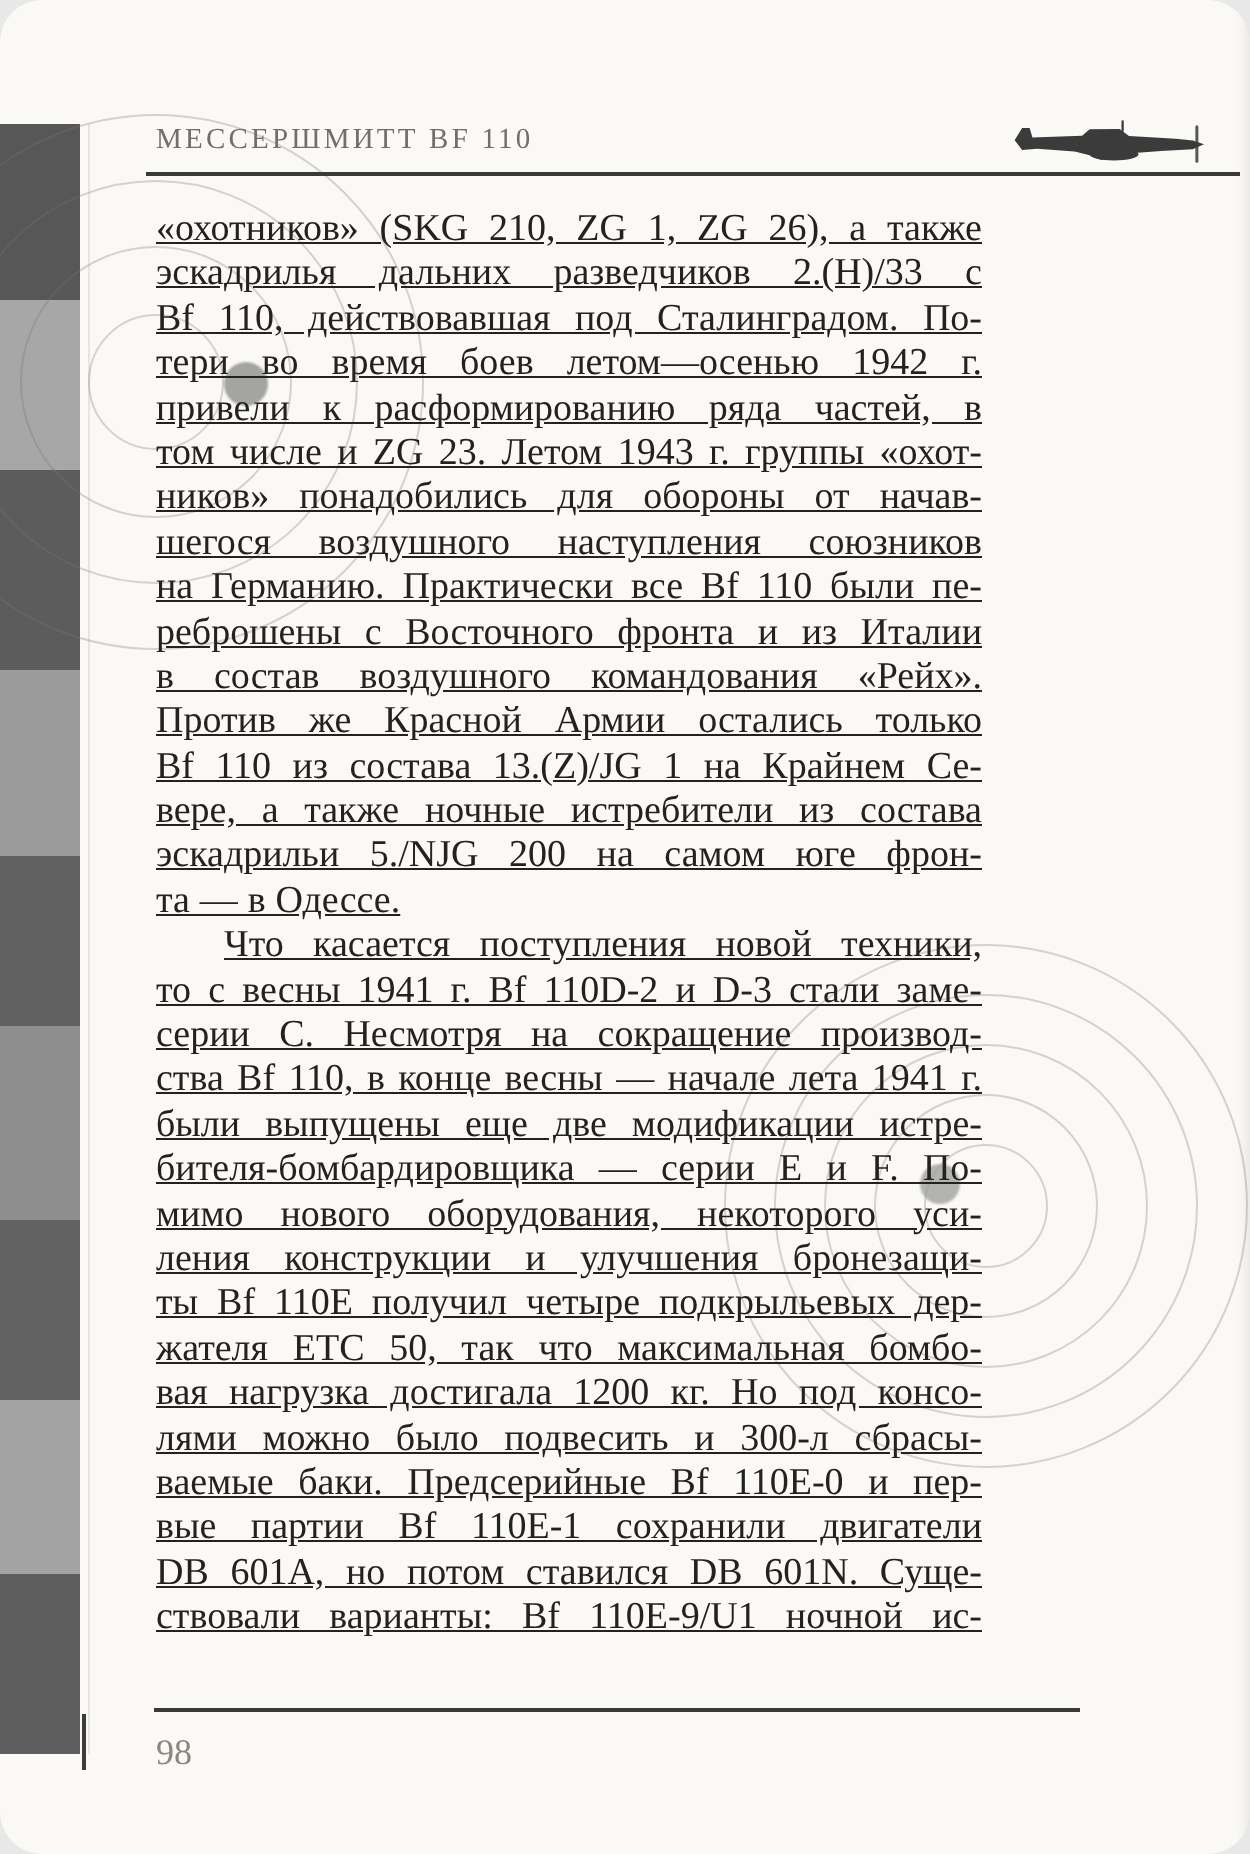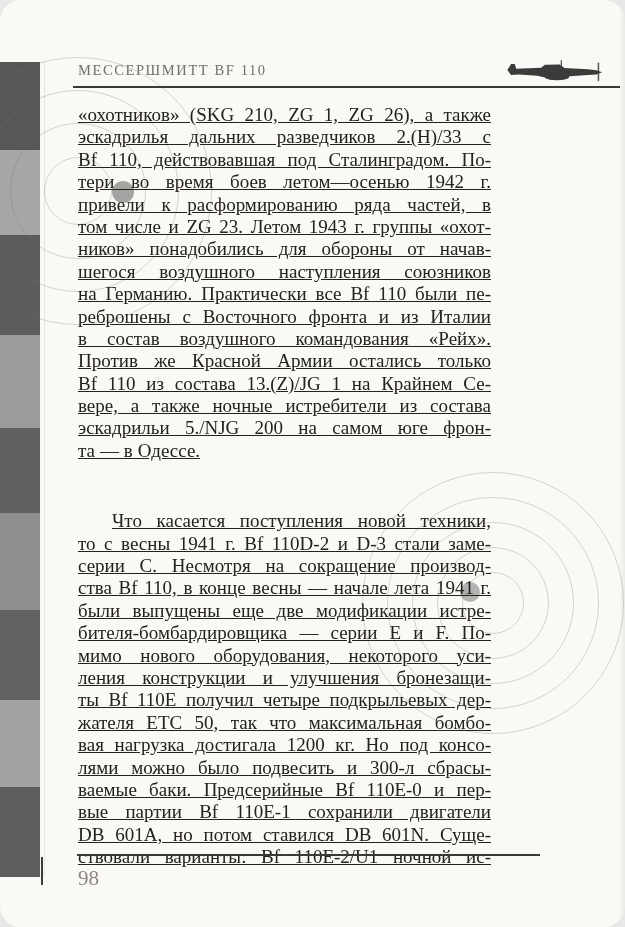--- a/index.html
+++ b/index.html
@@ -25,24 +25,24 @@
   .running-head{position:absolute;left:78px;top:62px;font-size:14.5px;letter-spacing:1.6px;
     color:var(--running-title,#716f6a);white-space:nowrap;}
   .header-rule{position:absolute;left:73px;top:86px;width:547px;height:2px;background:var(--rule,#3a3a3a);}
   .plane{position:absolute;left:504px;top:56px;width:106px;height:30px;}
   
   .body-text{position:absolute;left:78px;top:104px;width:413px;
     font-size:19px;line-height:22.4px;color:var(--text,#24221f);text-decoration:underline;}
   .body-text .line{height:22.4px;overflow:hidden;text-align:justify;text-align-last:justify;
     white-space:normal;word-spacing:0.2px;}
   .body-text .line.flush{text-align-last:left;}
-  .body-text .para.indent .line:first-child{text-indent:34px;margin-top:48px;}
+  .body-text .para.indent .line:first-child{text-indent:34px;}
   
   .footer-rule{position:absolute;left:77px;top:854px;width:463px;height:2px;background:var(--rule,#3a3a3a);}
-  .page-number{position:absolute;left:78px;top:866px;font-size:21px;color:var(--page-number,#8a8781);font-family:Liberation Serif, serif;}
+  .page-number{position:absolute;left:78px;top:866px;font-size:18px;color:var(--page-number,#8a8781);font-family:Liberation Serif, serif;}
 </style>
 </head>
 <body>
 
 <div class="page">
 
   <div class="edge-strip">
       <div style="height: 88px; background: rgb(87, 87, 87);"></div>
       <div style="height: 85px; background: rgb(167, 167, 167);"></div>
       <div style="height: 100px; background: rgb(92, 92, 92);"></div>
@@ -114,20 +114,20 @@
         <div class="line">бителя-бомбардировщика — серии Е и F. По-</div>
         <div class="line">мимо нового оборудования, некоторого уси-</div>
         <div class="line">ления конструкции и улучшения бронезащи-</div>
         <div class="line">ты Bf 110E получил четыре подкрыльевых дер-</div>
         <div class="line">жателя ETC 50, так что максимальная бомбо-</div>
         <div class="line">вая нагрузка достигала 1200 кг. Но под консо-</div>
         <div class="line">лями можно было подвесить и 300-л сбрасы-</div>
         <div class="line">ваемые баки. Предсерийные Bf 110E-0 и пер-</div>
         <div class="line">вые партии Bf 110E-1 сохранили двигатели</div>
         <div class="line">DB 601A, но потом ставился DB 601N. Суще-</div>
-        <div class="line">ствовали варианты: Bf 110E-2/U1 ночной ис-</div>
+        <div class="line">ствовали варианты: Bf 110E-9/U1 ночной ис-</div>
       </div>
     </div>
 
   <div class="footer-rule"></div>
   <div class="page-number">98</div>
 
 </div>
 
 </body></html>

